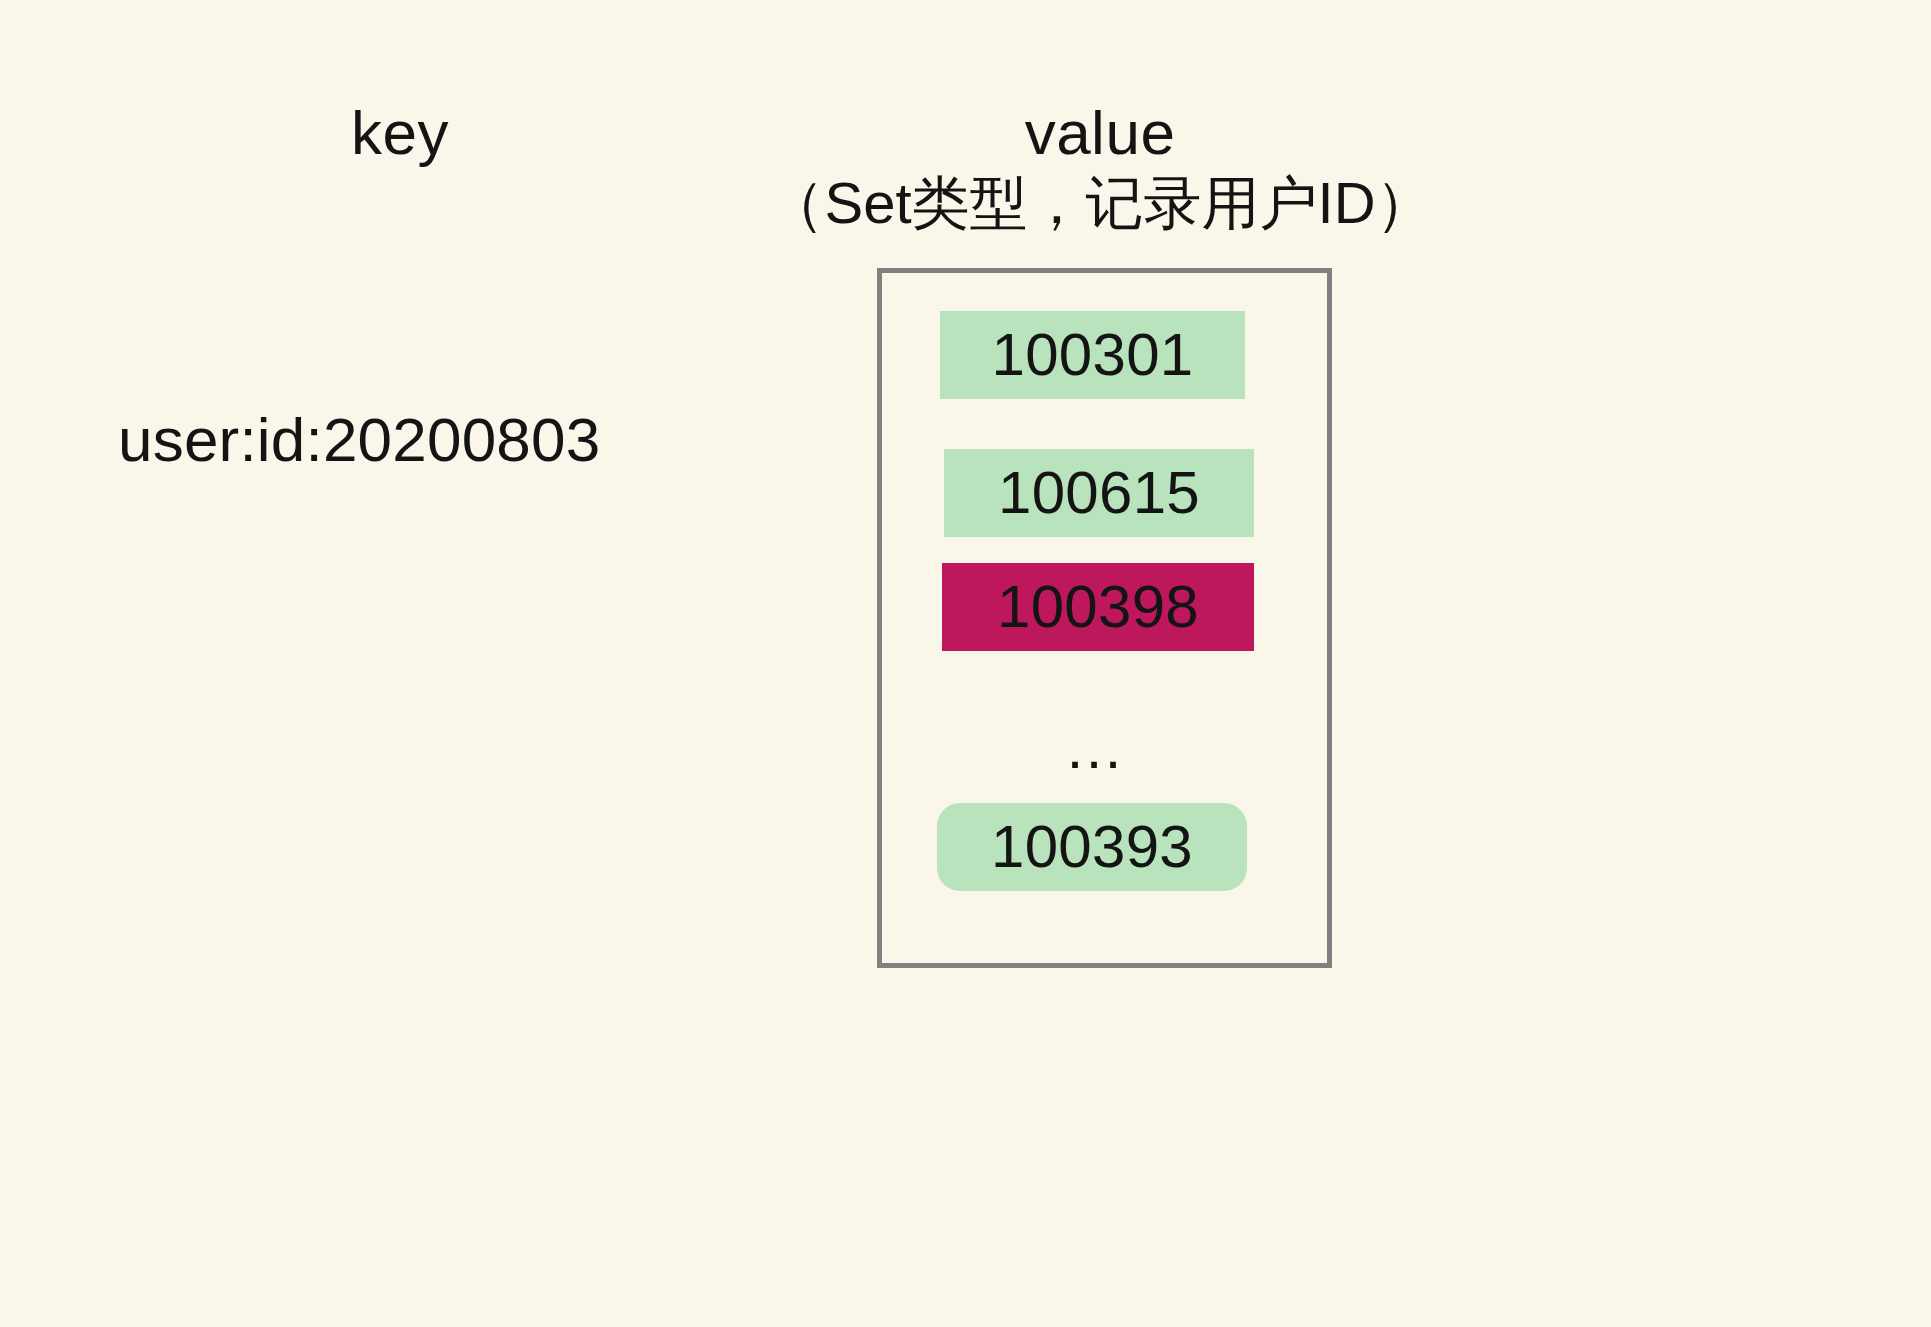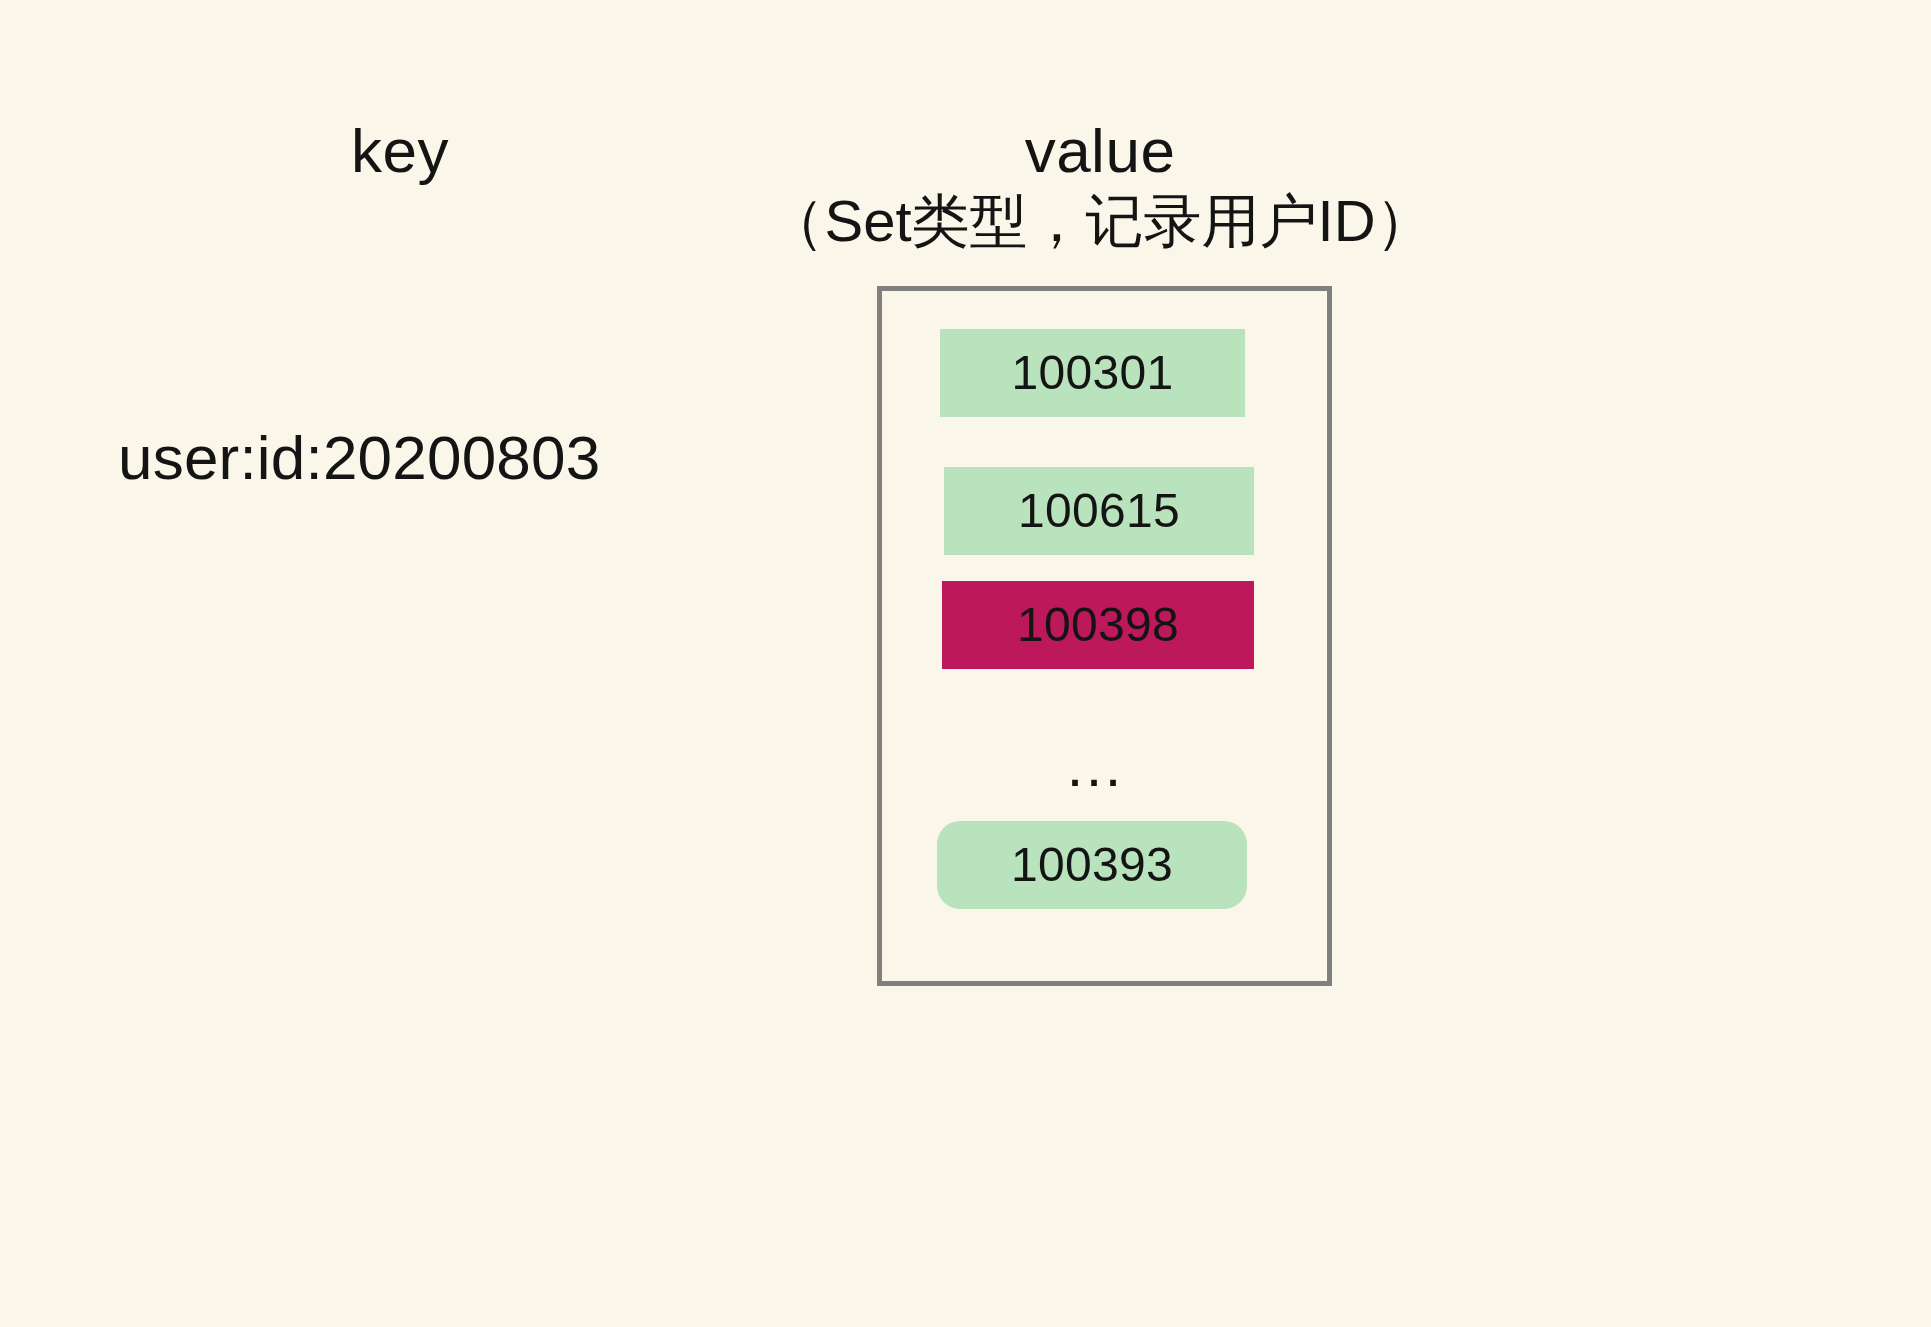--- a/index.html
+++ b/index.html
@@ -13,21 +13,20 @@
     font-family: "Liberation Sans", "DejaVu Sans", sans-serif;
     color: #111111;
     overflow: hidden;
     position: relative;
   }
 
   #canvas {
     position: relative;
     width: 1931px;
     height: 1188px;
-    margin-top: 18px;
   }
 
   
   .col-header {
     position: absolute;
     text-align: center;
     line-height: 1.18;
     color: #141414;
   }
   .col-header .title {
@@ -83,21 +82,21 @@
     position: relative;
     width: 100%;
     height: 100%;
   }
 
   .set-item {
     position: absolute;
     box-sizing: border-box;
     background: #b9e3bc;
     color: #141414;
-    font-size: 48px;
+    font-size: 60px;
     line-height: 88px;
     height: 88px;
     text-align: center;
     white-space: nowrap;
     letter-spacing: 0.3px;
   }
 
   .ellipsis-item {
     position: absolute;
     background: transparent;

